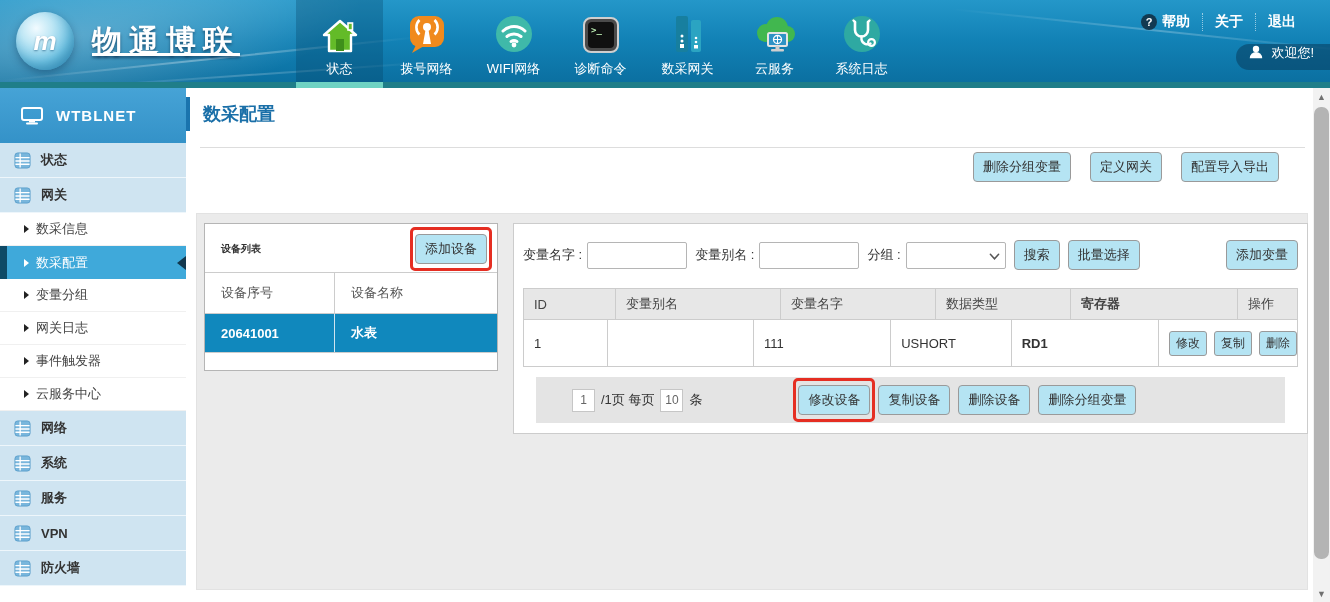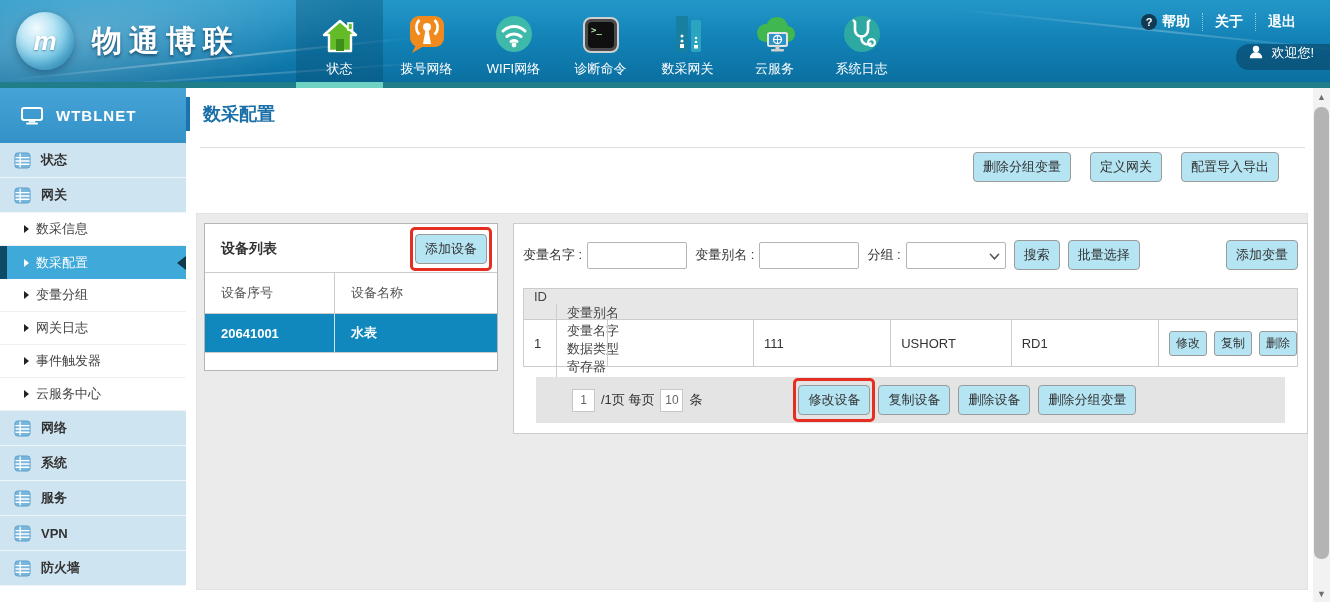--- a/index.html
+++ b/index.html
@@ -17,21 +17,21 @@
   .s1 { width:420px; left:0; top:58px; transform:rotate(-6deg); }
   .s2 { width:380px; left:60px; top:74px; transform:rotate(-4deg); opacity:.6; }
   .s3 { width:420px; right:-40px; top:30px; transform:rotate(6deg); opacity:.7; }
 
   #logo { position:absolute; left:16px; top:12px; display:flex; align-items:center; gap:18px; }
   #logo-sphere { width:58px; height:58px; border-radius:50%;
     background:radial-gradient(circle at 35% 28%, #f2fbff 0%, #bfe7f5 28%, #6ec3e4 62%, #2f94c4 100%);
     box-shadow:0 3px 8px rgba(0,30,60,0.35), inset -4px -6px 10px rgba(0,70,110,0.25);
     display:flex; align-items:center; justify-content:center; }
   #logo-sphere span { color:#fff; font-size:26px; font-weight:bold; font-style:italic; text-shadow:0 1px 2px rgba(0,60,100,.5); }
-  #logo-text { color:#fff; font-size:30px; font-weight:bold; letter-spacing:7px; text-shadow:0 2px 3px rgba(0,30,60,.55); }
+  #logo-text { color:#fff; font-size:30px; font-weight:bold; letter-spacing:7px; text-shadow:0 2px 3px rgba(0,30,60,.55);text-decoration:underline; }
 
   #top-nav { position:absolute; left:296px; top:0; height:88px; display:flex; }
   .nav-item { width:87px; height:88px; position:relative; display:flex; flex-direction:column; align-items:center; cursor:pointer; }
   .nav-item .nicon { height:46px; margin-top:8px; display:flex; align-items:flex-end; justify-content:center; }
   .nav-item .nlabel { margin-top:6px; color:#fff; font-size:13px; }
   .nav-item.active { background:rgba(3,56,88,0.28); }
   .nav-item.active::after { content:""; position:absolute; left:0; bottom:0; width:100%; height:6px; background:#6fd3c3; z-index:2; }
 
   #top-links { position:absolute; right:22px; top:13px; display:flex; align-items:center; color:#fff; font-size:14px; font-weight:bold; }
   #top-links .tlink { padding:0 12px; cursor:pointer; display:flex; align-items:center; gap:5px; }
@@ -65,21 +65,21 @@
   .btn { background:#b5e4f3; border:1px solid #9a9a9a; border-radius:4px; color:#333; font-size:13px;
     padding:5px 9px; cursor:pointer; font-family:inherit; white-space:nowrap; }
   .btn-sm { background:#b5e4f3; border:1px solid #9a9a9a; border-radius:3px; color:#333; font-size:12px;
     padding:3px 6px; cursor:pointer; font-family:inherit; white-space:nowrap; }
 
   #gray-panel { position:absolute; left:10px; top:125px; width:1112px; height:377px; background:#ebebeb; border:1px solid #e2e2e2; }
 
   
   #device-card { position:absolute; left:7px; top:9px; width:294px; background:#fff; border:1px solid #b5b5b5; }
   #device-card-header { height:49px; position:relative; border-bottom:1px solid #ccc; }
-  #device-list-title { position:absolute; left:16px; top:0; line-height:49px; font-size:14px; font-weight:bold; color:#333; }
+  #device-list-title { position:absolute; left:16px; top:0; line-height:49px; font-size:10px; font-weight:bold; color:#333; }
   #add-device-wrap { position:absolute; right:10px; top:10px; }
   .dev-row { display:flex; border-bottom:1px solid #ccc; }
   .dev-cell { padding-left:16px; display:flex; align-items:center; font-size:13px; }
   .dev-head .dev-cell { height:40px; color:#555; }
   .dev-head .dev-cell:first-child { border-right:1px solid #ccc; }
   .dev-sel { background:#1088bd; border-bottom:1px solid #ccc; }
   .dev-sel .dev-cell { height:38px; color:#fff; font-weight:bold; }
   .dev-sel .dev-cell:first-child { border-right:1px solid #cfe4f0; }
   .dev-c1 { width:130px; } .dev-c2 { flex:1; }
   .dev-empty { height:17px; }
@@ -88,26 +88,26 @@
   #var-card { position:absolute; left:316px; top:9px; width:795px; height:211px; background:#fff; border:1px solid #ccc; }
   #filter-row { position:absolute; left:9px; right:9px; top:16px; display:flex; align-items:center; font-size:13px; color:#333; }
   .f-label { margin:0 5px 0 8px; white-space:nowrap; }
   .f-input { width:100px; height:27px; border:1px solid #b5b5b5; border-radius:2px; padding:0 5px; font-size:13px; font-family:inherit; }
   #group-select { width:100px; height:27px; border:1px solid #b5b5b5; border-radius:2px; background:#fff; position:relative; cursor:pointer; }
   #group-select svg { position:absolute; right:5px; top:8px; }
   .f-gap { width:8px; } .f-spacer { flex:1; }
 
   #var-table { position:absolute; left:9px; right:9px; top:64px; }
   .vt-row { display:flex; }
-  .vt-head { background:#e7e7e7; border:1px solid #ccc; height:32px;flex-direction:column; }
+  .vt-head { background:#e7e7e7; border:1px solid #ccc; height:32px; }
   .vt-head .vt-cell { color:#444; }
   .vt-body { background:#fff; border:1px solid #ccc; border-top:none; height:47px; }
   .vt-cell { display:flex; align-items:center; padding-left:10px; font-size:13px; color:#333; }
   .vt-cell + .vt-cell { border-left:1px solid #ccc;margin-left:32px; }
-  .vt-c0 { width:59px; } .vt-c1 { width:133px; } .vt-c2 { width:123px; } .vt-c3 { width:103px; } .vt-c4 { width:135px; } .vt-c5 { flex:1; gap:7px; }
+  .vt-c0 { width:59px; } .vt-c1 { width:133px; } .vt-c2 { width:123px; } .vt-c3 { width:103px; } .vt-c4 { width:135px;font-weight:bold; } .vt-c5 { flex:1; gap:7px; }
 
   #pagination { position:absolute; left:22px; right:22px; top:153px; height:46px; background:#e4e4e4;
     display:flex; align-items:center; padding-left:36px; font-size:13px; color:#333; }
   .pg-input { width:23px; height:23px; border:1px solid #c6c6c6; background:#fff; text-align:center; font-size:12px; color:#666; font-family:inherit; }
   .pg-text { margin:0 6px; white-space:nowrap; }
   #pg-buttons { display:flex; gap:8px; margin-left:90px; align-items:center; }
 
   .red-box { position:absolute; inset:-7px -5px; border:3px solid #e52e22; border-radius:5px; pointer-events:none; z-index:5; }
   .rel { position:relative; display:inline-block; }
 

